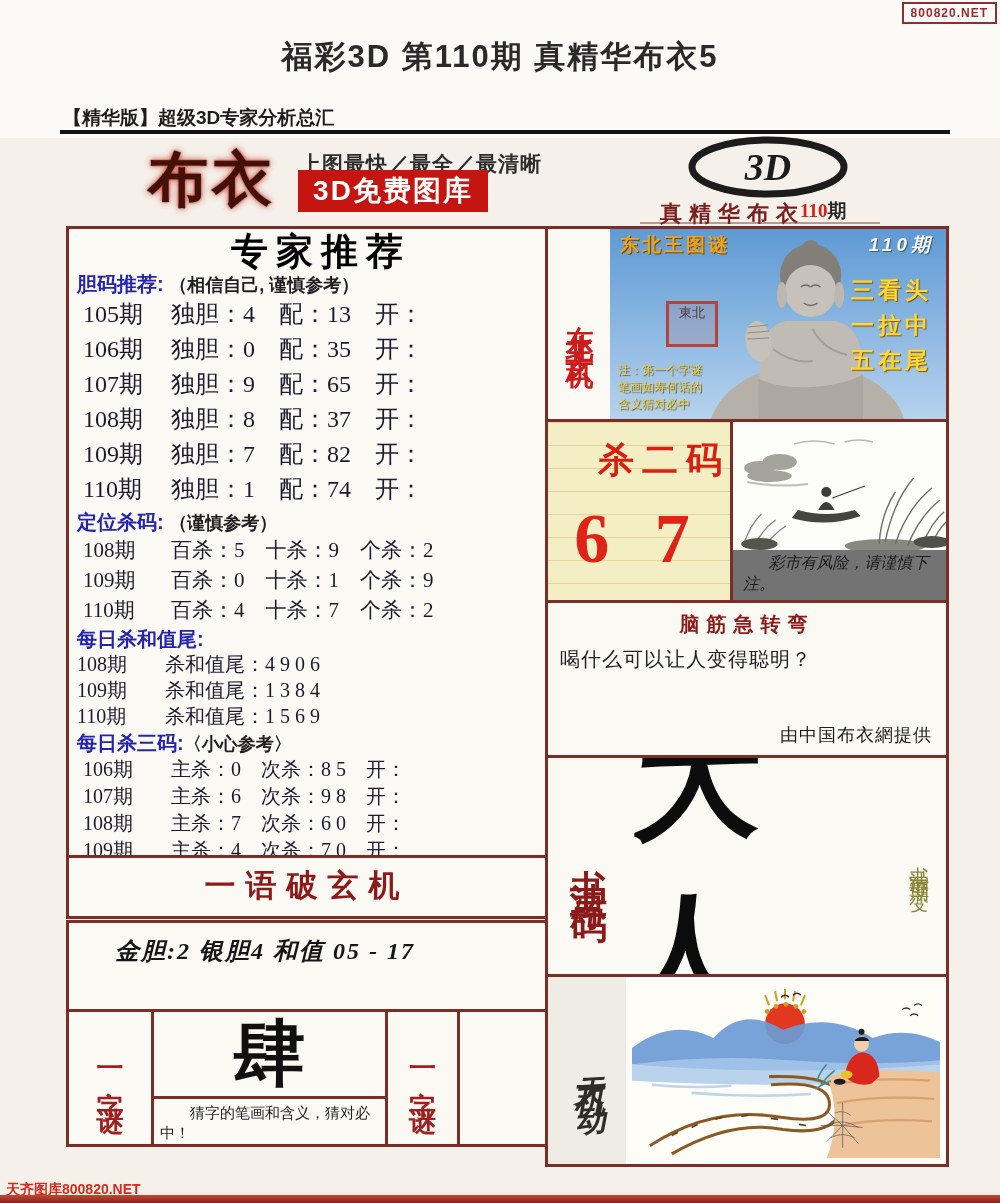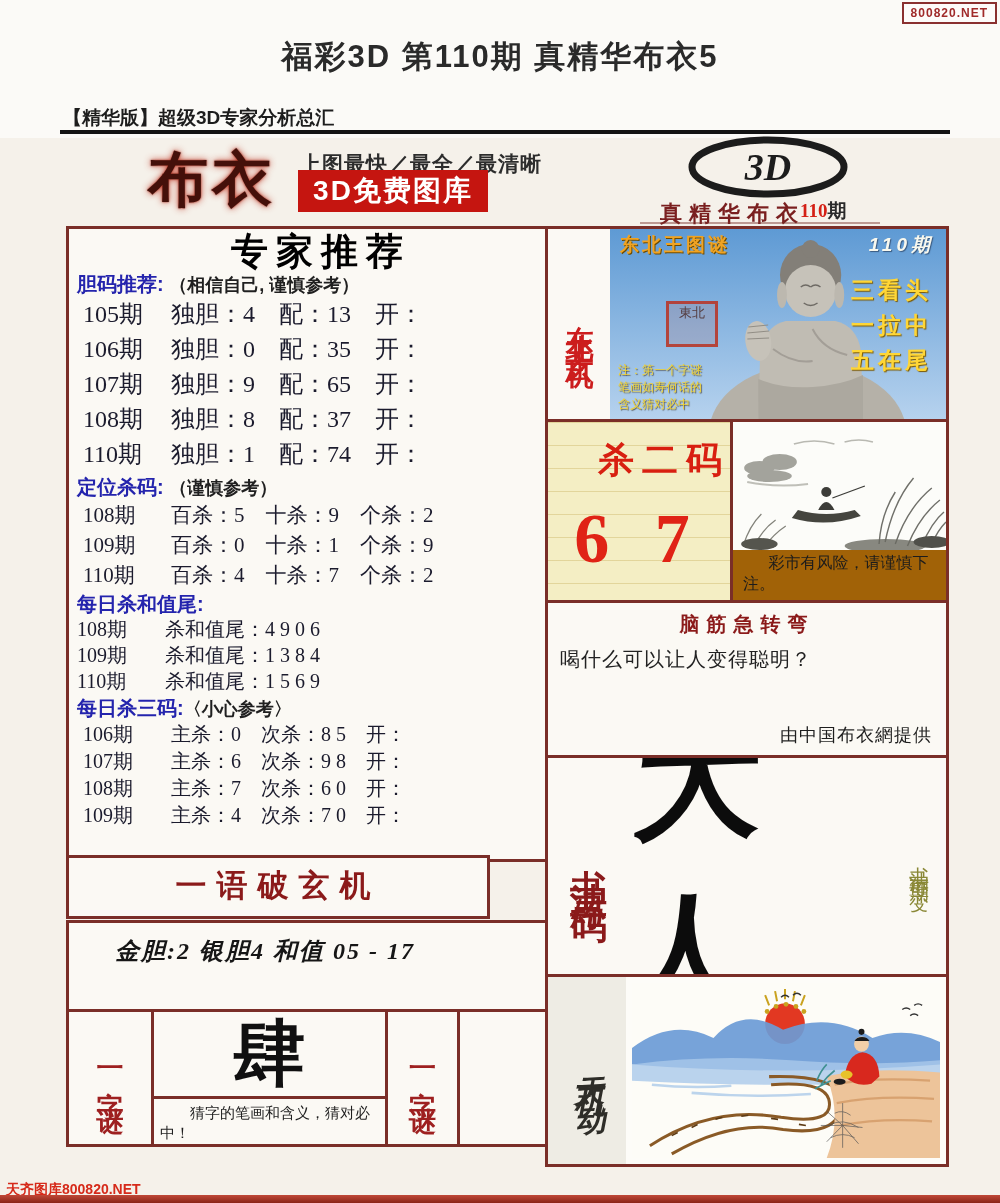--- a/index.html
+++ b/index.html
@@ -143,41 +143,42 @@
   <div class="rightissue"><span>110</span><span class="unit">期</span></div>
   <div class="caprule"></div>
 
   <div class="box" style="left:66px;top:226px;width:482px;height:636px;">
     <div class="sec-title">专家推荐</div>
     <div class="hdr"><span>胆码推荐:</span> <span class="note">（相信自己, 谨慎参考）</span></div>
     <div class="row r1"><span class="iss">105期</span><span>独胆：4　配：13　开：</span></div>
     <div class="row r1"><span class="iss">106期</span><span>独胆：0　配：35　开：</span></div>
     <div class="row r1"><span class="iss">107期</span><span>独胆：9　配：65　开：</span></div>
     <div class="row r1"><span class="iss">108期</span><span>独胆：8　配：37　开：</span></div>
+    <div class="row r1"><span class="iss">109期</span><span>独胆：7　配：82　开：</span></div>
     <div class="row r1"><span class="iss">110期</span><span>独胆：1　配：74　开：</span></div>
 
     <div class="hdr" style="margin-top:4px;"><span>定位杀码:</span> <span class="note">（谨慎参考）</span></div>
     <div class="row r2"><span class="iss">108期</span><span>百杀：5　十杀：9　个杀：2</span></div>
     <div class="row r2"><span class="iss">109期</span><span>百杀：0　十杀：1　个杀：9</span></div>
     <div class="row r2"><span class="iss">110期</span><span>百杀：4　十杀：7　个杀：2</span></div>
 
     <div class="hdr" style="margin-top:3px;"><span>每日杀和值尾:</span></div>
     <div class="row r3"><span class="iss">108期</span><span>杀和值尾：4 9 0 6</span></div>
     <div class="row r3"><span class="iss">109期</span><span>杀和值尾：1 3 8 4</span></div>
     <div class="row r3"><span class="iss">110期</span><span>杀和值尾：1 5 6 9</span></div>
 
     <div class="hdr" style="margin-top:3px;"><span>每日杀三码:</span><span class="note">〈小心参考〉</span></div>
     <div class="row r4"><span class="iss">106期</span><span>主杀：0　次杀：8 5　开：</span></div>
     <div class="row r4"><span class="iss">107期</span><span>主杀：6　次杀：9 8　开：</span></div>
     <div class="row r4"><span class="iss">108期</span><span>主杀：7　次杀：6 0　开：</span></div>
     <div class="row r4"><span class="iss">109期</span><span>主杀：4　次杀：7 0　开：</span></div>
 
   </div>
 
-  <div class="box" style="left:66px;top:855px;width:424px;height:64px;">
+  <div class="box" style="left:66px;top:855px;width:482px;height:64px;">
     <div class="oracle-title">一语破玄机</div>
   </div>
   <div class="box" style="left:66px;top:920px;width:482px;height:92px;">
     <div class="goldline">金胆:2 银胆4 和值 05 - 17</div>
   </div>
 
   <div class="box riddle-cell" style="left:66px;top:1009px;width:88px;height:138px;">
     <div class="v-text riddle-label">一字谜</div>
   </div>
   <div class="box" style="left:151px;top:1009px;width:237px;height:138px;">
@@ -233,21 +234,21 @@
     </div>
   </div>
 
   <div class="box" style="left:545px;top:419px;width:404px;height:184px;">
     <div class="strip paper" style="width:182px;border-right:3px solid #7a2e28;align-items:flex-start;">
       <div style="width:100%;">
         <div class="sha2-title">杀二码</div>
         <div class="sha2-value">6 7</div>
       </div>
     </div>
-    <div style="position:absolute;left:185px;top:0;right:0;bottom:0;background:#a16207;">
+    <div style="position:absolute;left:185px;top:0;right:0;bottom:0;background:#737373;font-style:italic;">
       <div style="height:128px;">
         <svg viewBox="0 0 210 128" width="100%" height="128" preserveAspectRatio="none">
           <rect width="210" height="128" fill="#fcfcf9"></rect>
           <path d="M60 22 q20 -6 40 0 M110 20 q14 -4 28 0" stroke="#b9b9b2" stroke-width="1.5" fill="none"></path>
           <g fill="#8e8e86" opacity=".8">
             <ellipse cx="26" cy="46" rx="15" ry="7"></ellipse>
               <ellipse cx="46" cy="40" rx="17" ry="8"></ellipse>
             <ellipse cx="36" cy="54" rx="22" ry="6"></ellipse>
           </g>
           <path d="M14 60 q30 6 60 2" stroke="#a5a59d" stroke-width="2" fill="none" opacity=".7"></path>

